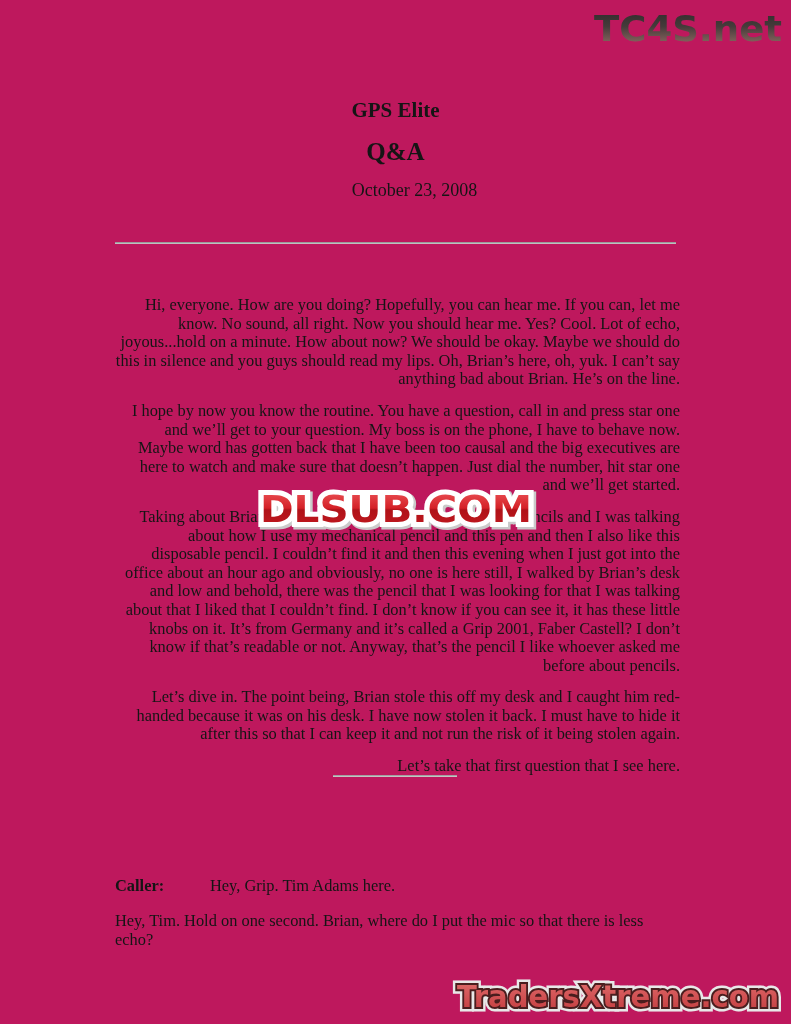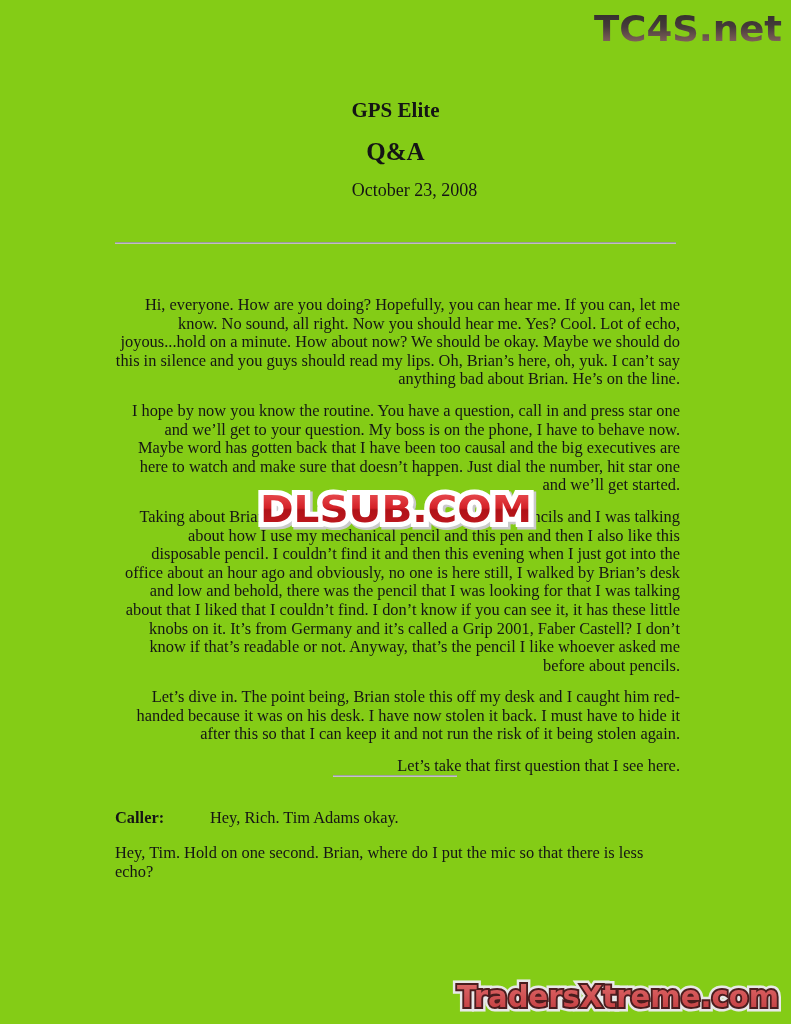--- a/index.html
+++ b/index.html
@@ -1,17 +1,17 @@
 <!DOCTYPE html>
 <html><head>
 <meta charset="utf-8">
 <style>
   html,body { margin:0; padding:0; background:#ffffff; }
   .page {
-    position:relative; width:791px; height:1024px; background:#84cc16;
+    position:relative; width:791px; height:1024px; background:#be185d;
     font-family:"Liberation Serif", serif; color:#151515; overflow:hidden;
   }
 
   
   .logo-top { position:absolute; top:5px; right:5px; width:195px; height:46px; }
 
   
   .title-block { position:absolute; top:92px; left:0; width:100%; text-align:center; }
   .doc-title   { font-size:21px; font-weight:bold; line-height:36px; margin:0; }
   .doc-subtitle{ font-size:25px; font-weight:bold; line-height:32px; margin:8px 0 0 0; }
@@ -24,21 +24,21 @@
               background:linear-gradient(#8f8f8f,#d6d6d6); }
 
   
   .content { position:absolute; top:296px; left:115px; width:565px; }
   .content p { margin:0 0 13px 0; font-size:16.4px; line-height:18.6px; text-align:right; }
 
   
   .watermark { position:absolute; top:484px; left:248px; width:296px; height:54px; }
 
   
-  .dialogue { position:absolute; top:808px; left:115px; width:565px; }
+  .dialogue { position:absolute; top:876px; left:115px; width:565px; }
   .dialogue-row { display:flex; margin:0 0 16px 0; font-size:16.4px; line-height:19px; }
   .speaker { flex:0 0 95px; font-weight:bold; }
   .speech  { flex:1; }
 
   
   .logo-bottom { position:absolute; bottom:6px; right:4px; width:338px; height:46px; }
 </style>
 </head>
 <body>
 
@@ -90,21 +90,21 @@
 
       <text x="148" y="38" text-anchor="middle" font-family="DejaVu Sans, sans-serif" font-weight="bold" font-size="38" fill="url(#dlsubGrad)" textLength="272" lengthAdjust="spacingAndGlyphs">DLSUB.COM</text>
     </svg>
   </div>
 
   <div class="mini-divider"></div>
 
   <div class="dialogue">
     <div class="dialogue-row">
       <span class="speaker">Caller:</span>
-      <span class="speech">Hey, Rich. Tim Adams okay.</span>
+      <span class="speech">Hey, Grip. Tim Adams here.</span>
     </div>
     <div class="dialogue-row">
       <span class="speech">Hey, Tim. Hold on one second. Brian, where do I put the mic so that there is less echo?</span>
     </div>
   </div>
 
   <div class="logo-bottom">
     <svg width="338" height="46" viewBox="0 0 338 46">
       <defs>
         <linearGradient id="txGrad" x1="0" y1="0" x2="0" y2="1">

